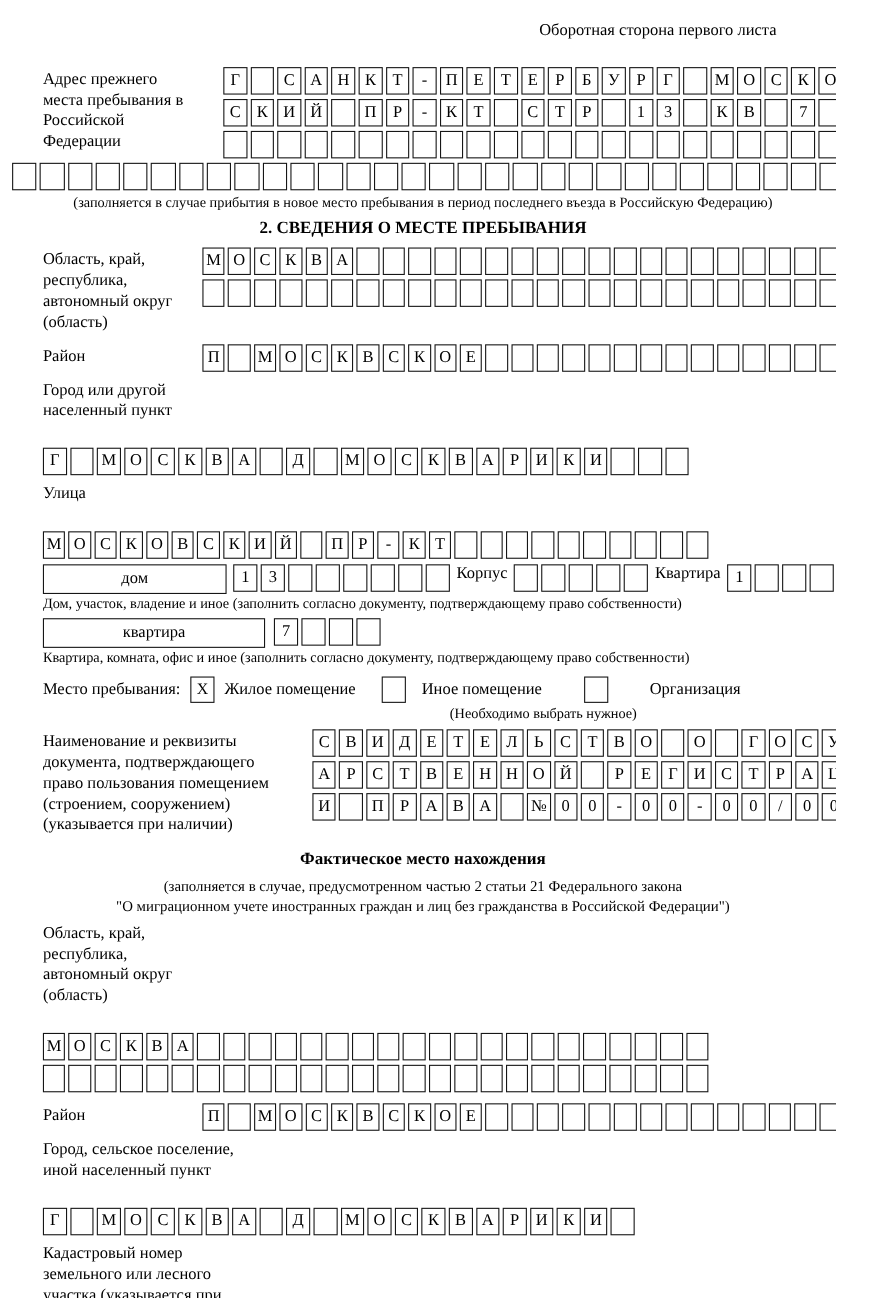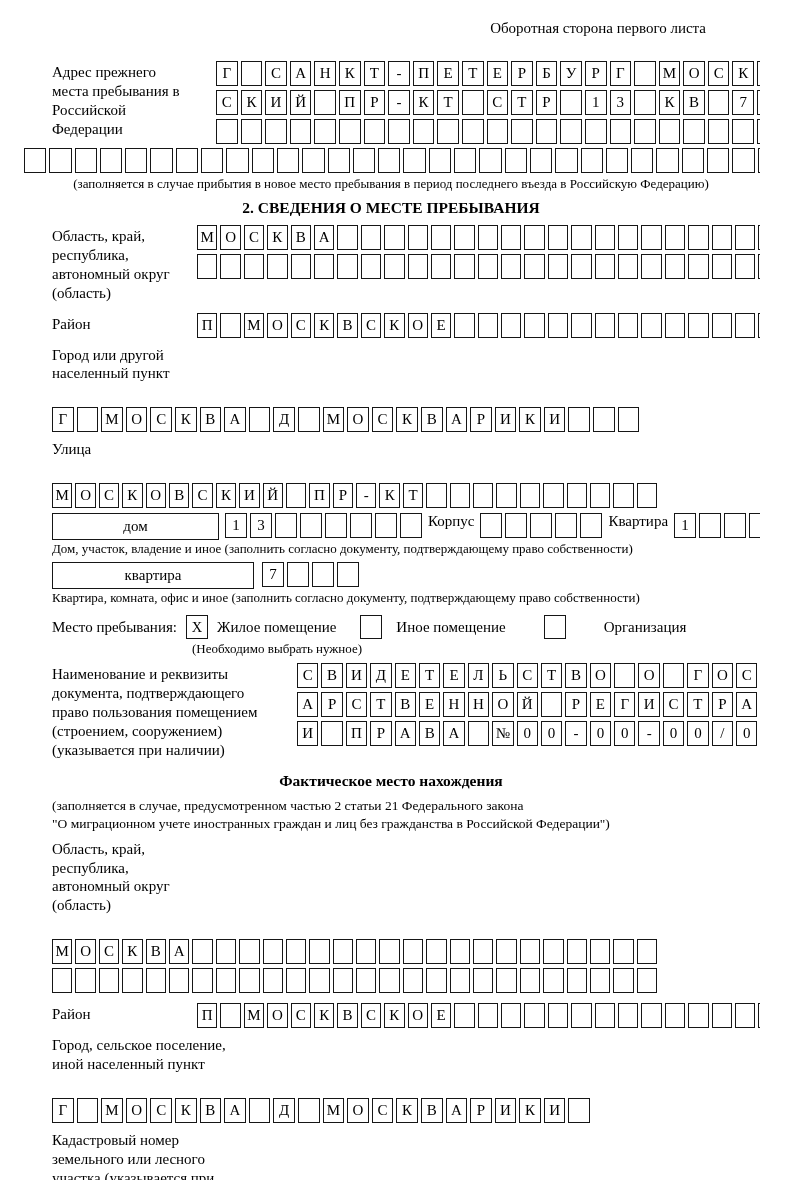--- a/index.html
+++ b/index.html
@@ -1,17 +1,17 @@
 <!DOCTYPE html>
 <html><head>
 <meta charset="utf-8">
 <style>
   html,body{margin:0;padding:0;background:#fff;}
   body{width:800px;height:1180px;color:#000;font-family:"Liberation Serif","DejaVu Serif",serif;}
-  .page{position:relative;box-sizing:border-box;width:760px;height:1180px;padding:6px 30px 0 52px;overflow:hidden;}
+  .page{position:relative;box-sizing:border-box;width:760px;height:1180px;padding:6px 30px 0 39px;overflow:hidden;}
   .corner{text-align:right;font-size:15px;margin:14px 24px 24px 0;}
 
   .field{display:flex;align-items:flex-start;gap:24px;}
   .flabel{font-size:15px;line-height:1.26;flex:none;padding-top:2px;}
   .lbl140{width:140px;} .lbl120{width:121px;} .lbl150{width:150px;}
   .lbl220{width:221px;} .lbl193{width:191px;}
   .rows{display:flex;flex-direction:column;gap:4px;}
 
   .cellrow{display:flex;gap:3px;}
   .cell{box-sizing:border-box;flex:none;width:var(--cw,21px);height:25px;border:1.7px solid #161616;
@@ -26,25 +26,25 @@
   .house-row{display:flex;margin-top:5px;}
   .label-box{box-sizing:border-box;border:1.7px solid #161616;height:27px;display:flex;align-items:center;justify-content:center;font-size:15px;flex:none;}
   .dom-box{width:167px;margin-right:6px;}
   .kv-box{width:202px;margin-right:8px;}
   .inline-lbl{font-size:15px;margin:0 6px;}
 
   .stay{display:flex;align-items:center;font-size:15px;margin-top:9px;}
   .cbox{box-sizing:border-box;width:22px;height:24px;border:1.7px solid #161616;display:flex;align-items:center;justify-content:center;font-size:14.5px;flex:none;}
   .stay .gap-s{margin-left:9px;} .stay .gap-m{margin-left:14px;} .stay .gap-l{margin-left:24px;} .stay .gap-xl{margin-left:38px;}
 
-  .choose-note{font-size:13px;text-align:left;width:400px;margin:2px 0 6px 140px;font-family:Liberation Serif, serif;}
+  .choose-note{font-size:13px;text-align:right;width:400px;margin:2px 0 6px 140px;font-family:Liberation Serif, serif;}
 
   .mt6{margin-top:6px;flex-direction:column;} .mt10{margin-top:10px;} .mt12{margin-top:12px;} .mt14{margin-top:14px;}
 
-  .fact-note{font-size:13.5px;margin:2px 0;}
+  .fact-note{font-size:13.5px;text-align:center;margin:2px 0;}
   .stamp-box{box-sizing:border-box;margin:10px 0 0 361px;width:372px;height:175px;border:1.7px solid #161616;}
   .stamp-note{font-size:13.5px;line-height:1.33;text-align:center;width:408px;margin:5px 0 0 350px;}
 </style>
 </head>
 <body>
 
 <div class="page">
 
   <div class="corner">Оборотная сторона первого листа</div>
 

